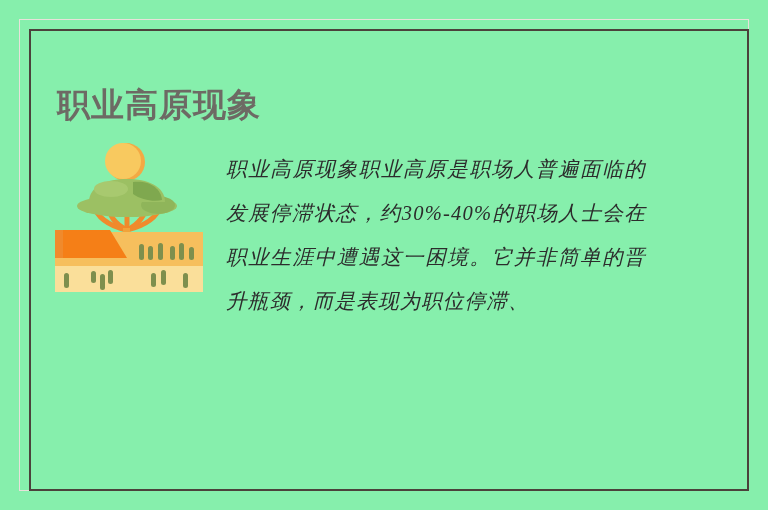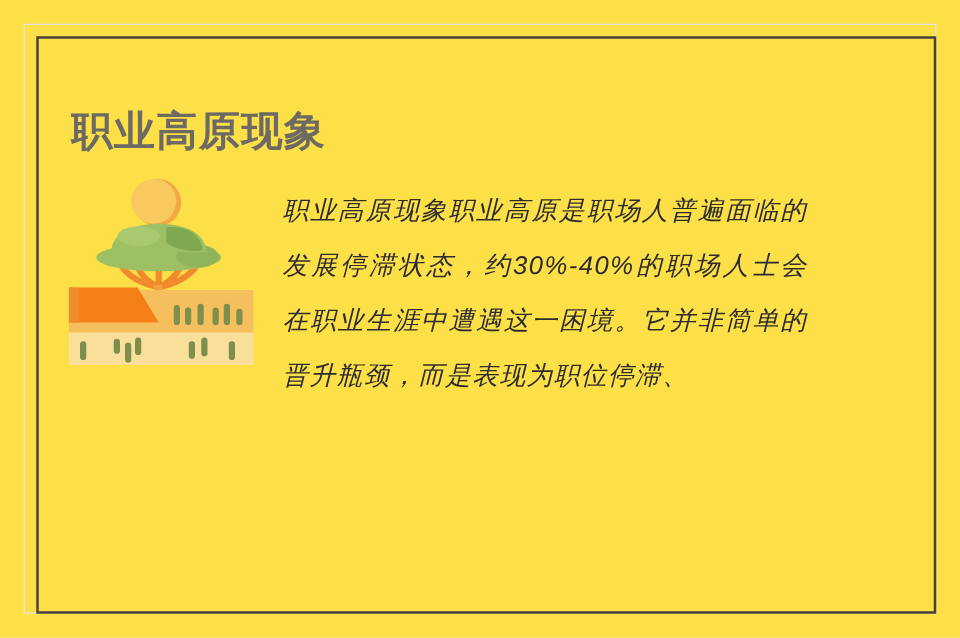--- a/index.html
+++ b/index.html
@@ -12,21 +12,21 @@
     background: #fdfcf7;
     font-family: "Liberation Sans", sans-serif;
     overflow: hidden;
   }
 
   
   .page {
     position: relative;
     width: 768px;
     height: 510px;
-    background: #fde047;
+    background: #86efac;
     box-sizing: border-box;
   }
   .frame-outer {
     position: absolute;
     left: 19px;
     top: 19px;
     right: 19px;
     bottom: 19px;
     border: 1px solid #e8e2da;
     box-sizing: border-box;
@@ -83,21 +83,21 @@
     height: 158px;
   }
   .illus svg { display: block; width: 148px; height: 158px; }
 
   
   .handwriting {
     position: absolute;
     left: 197px;
     top: 0px;
     width: 420px;
-    font-family: Liberation Sans, sans-serif;
+    font-family: Liberation Serif, serif;
     font-style: italic;
     font-size: 20.5px;
     line-height: 44px;
     letter-spacing: 1.2px;
     color: #2c2c2c;
     text-align: justify;
     word-break: break-all;
   }
 </style>
 </head>

